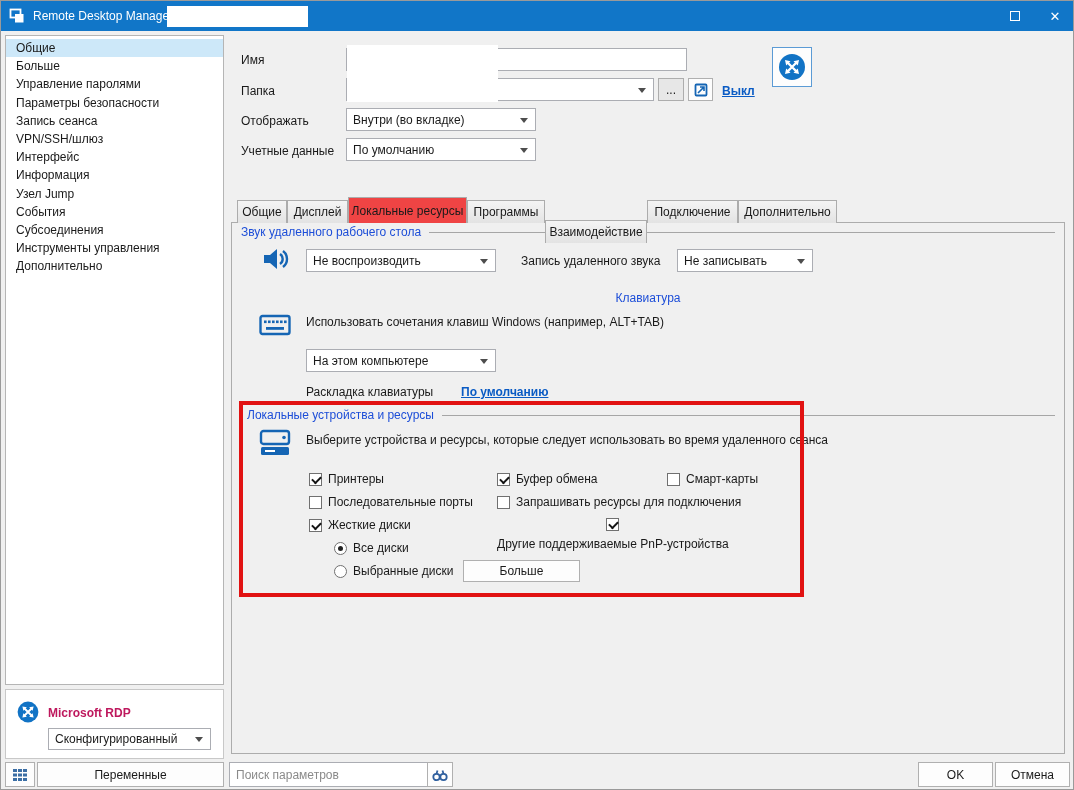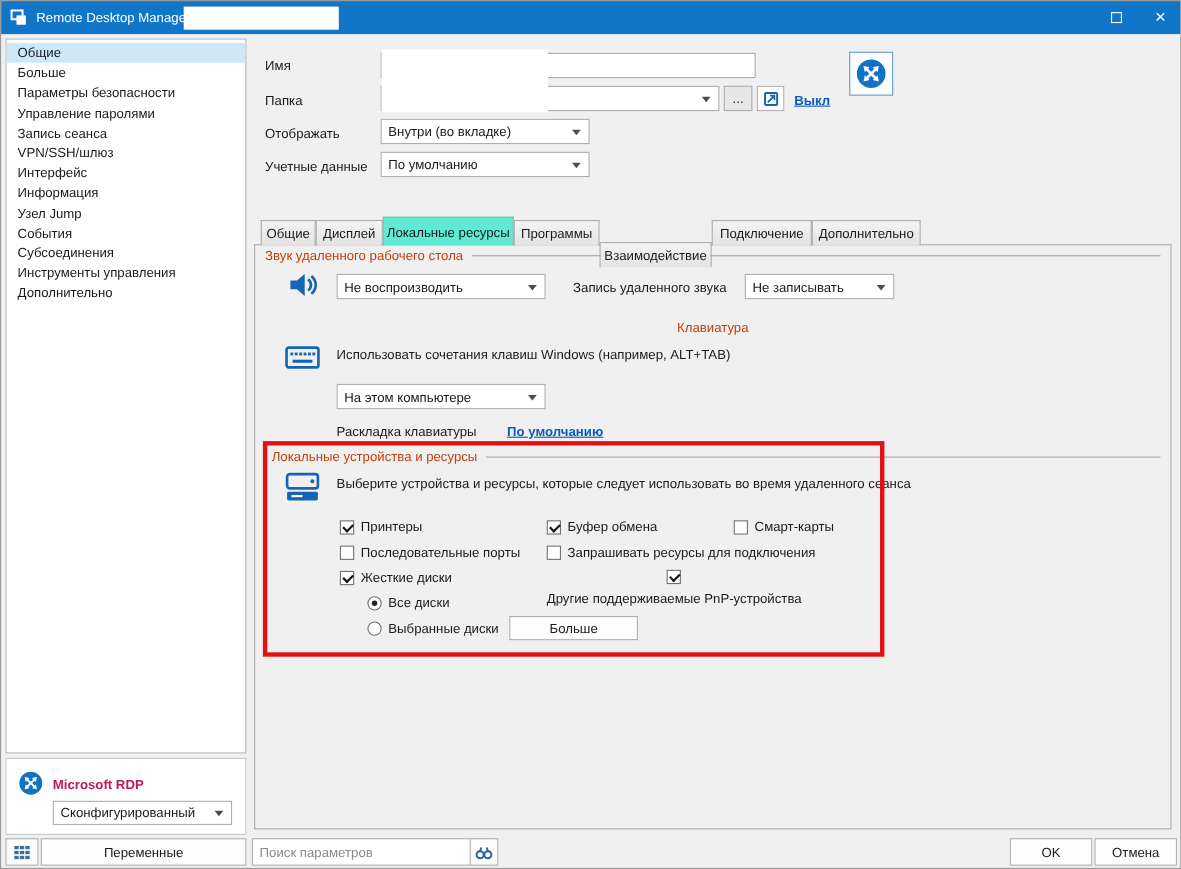--- a/index.html
+++ b/index.html
@@ -21,24 +21,24 @@
   
   .input{background:#fff;border:1px solid #abadb3;padding:0 6px;font-family:"Liberation Sans",sans-serif;font-size:12px;}
   .input::placeholder{color:#8a8a8a;}
   .combo{background:#fff;border:1px solid #abadb3;display:flex;align-items:center;padding:0 22px 0 6px;cursor:default;position:absolute;}
   .combo .arrow{position:absolute;right:7px;top:50%;margin-top:-2px;width:0;height:0;border-left:4px solid transparent;border-right:4px solid transparent;border-top:5px solid #4d4d4d;}
   .btn{background:#fdfdfd;border:1px solid #b0b0b0;display:flex;align-items:center;justify-content:center;cursor:default;font-size:12px;}
   .btn.gray{background:#e7e7e7;border-color:#adadad;}
   .link{color:#0a5bc4;text-decoration:underline;cursor:pointer;}
   
   .tab{position:absolute;top:199px;height:23px;background:linear-gradient(#f4f4f4,#e3e3e3);border:1px solid #acacac;border-bottom:none;display:flex;align-items:center;justify-content:center;cursor:default;z-index:1;}
-  .tab.checked{top:196px;height:26px;background:#5eead4;z-index:3;}
+  .tab.checked{top:196px;height:26px;background:#ef4444;z-index:3;}
   .content-panel{border:1px solid #acacac;background:#f0f0f0;z-index:0;}
   
-  .group-header{display:flex;align-items:center;color:#c2410c;}
+  .group-header{display:flex;align-items:center;color:#1d4ed8;}
   .group-header .line{flex:1;border-top:1px solid #a6a6a6;margin-left:8px;}
   
   .check-row{display:flex;align-items:center;gap:6px;cursor:default;justify-content:space-between;}
   .box{width:13px;height:13px;background:#fff;border:1px solid #707070;position:relative;flex:0 0 13px;}
   .box.checked::after{content:"";position:absolute;left:2px;top:2px;width:7px;height:4px;border-left:2px solid #151515;border-bottom:2px solid #151515;transform:rotate(-45deg);}
   .radio{width:13px;height:13px;background:#fff;border:1px solid #707070;border-radius:50%;position:relative;flex:0 0 13px;}
   .radio.checked::after{content:"";position:absolute;left:3px;top:3px;width:5px;height:5px;border-radius:50%;background:#222;}
   .annotation{border:4px solid #e11212;z-index:6;pointer-events:none;}
 </style>
 </head>
@@ -60,24 +60,24 @@
   </div>
 
   <div class="abs listbox" style="left:4px;top:34px;width:219px;height:650px;padding-top:3px;">
     <div class="list-item checked">
         <span>Общие</span>
       </div>
     <div class="list-item">
         <span>Больше</span>
       </div>
     <div class="list-item">
+        <span>Управление паролями</span>
+      </div>
+    <div class="list-item">
         <span>Параметры безопасности</span>
-      </div>
-    <div class="list-item">
-        <span>Управление паролями</span>
       </div>
     <div class="list-item">
         <span>Запись сеанса</span>
       </div>
     <div class="list-item">
         <span>VPN/SSH/шлюз</span>
       </div>
     <div class="list-item">
         <span>Интерфейс</span>
       </div>

